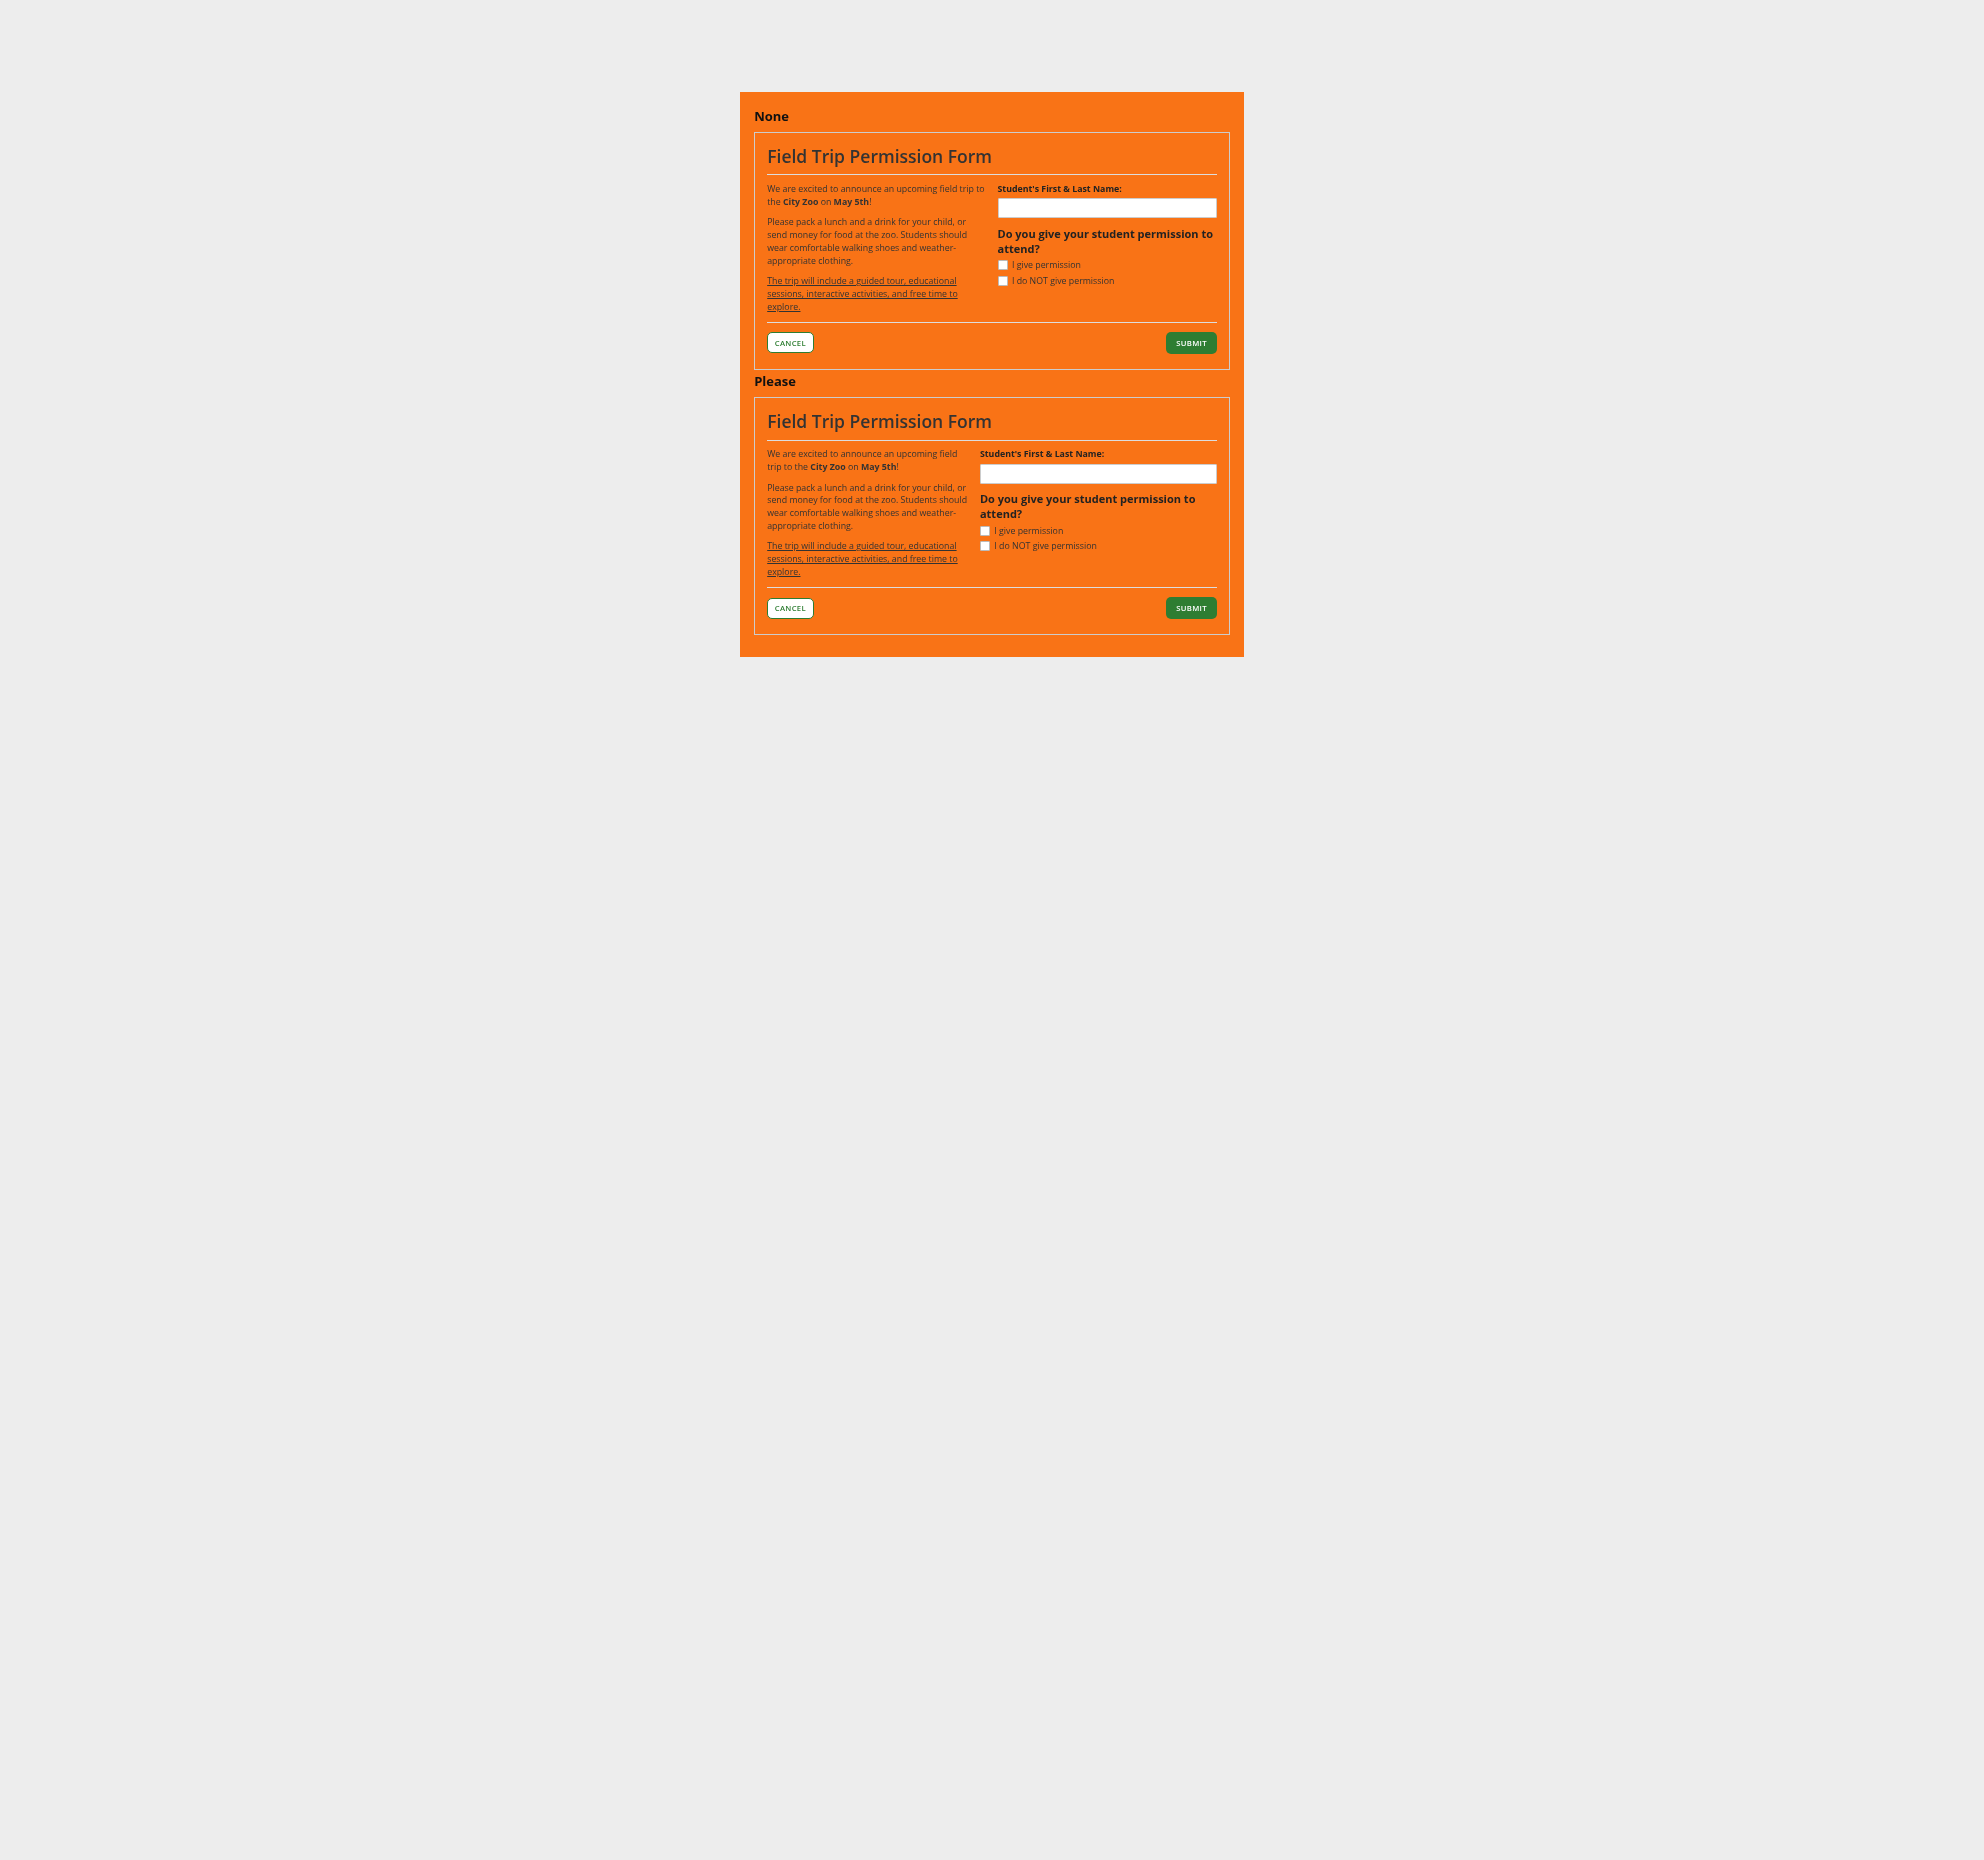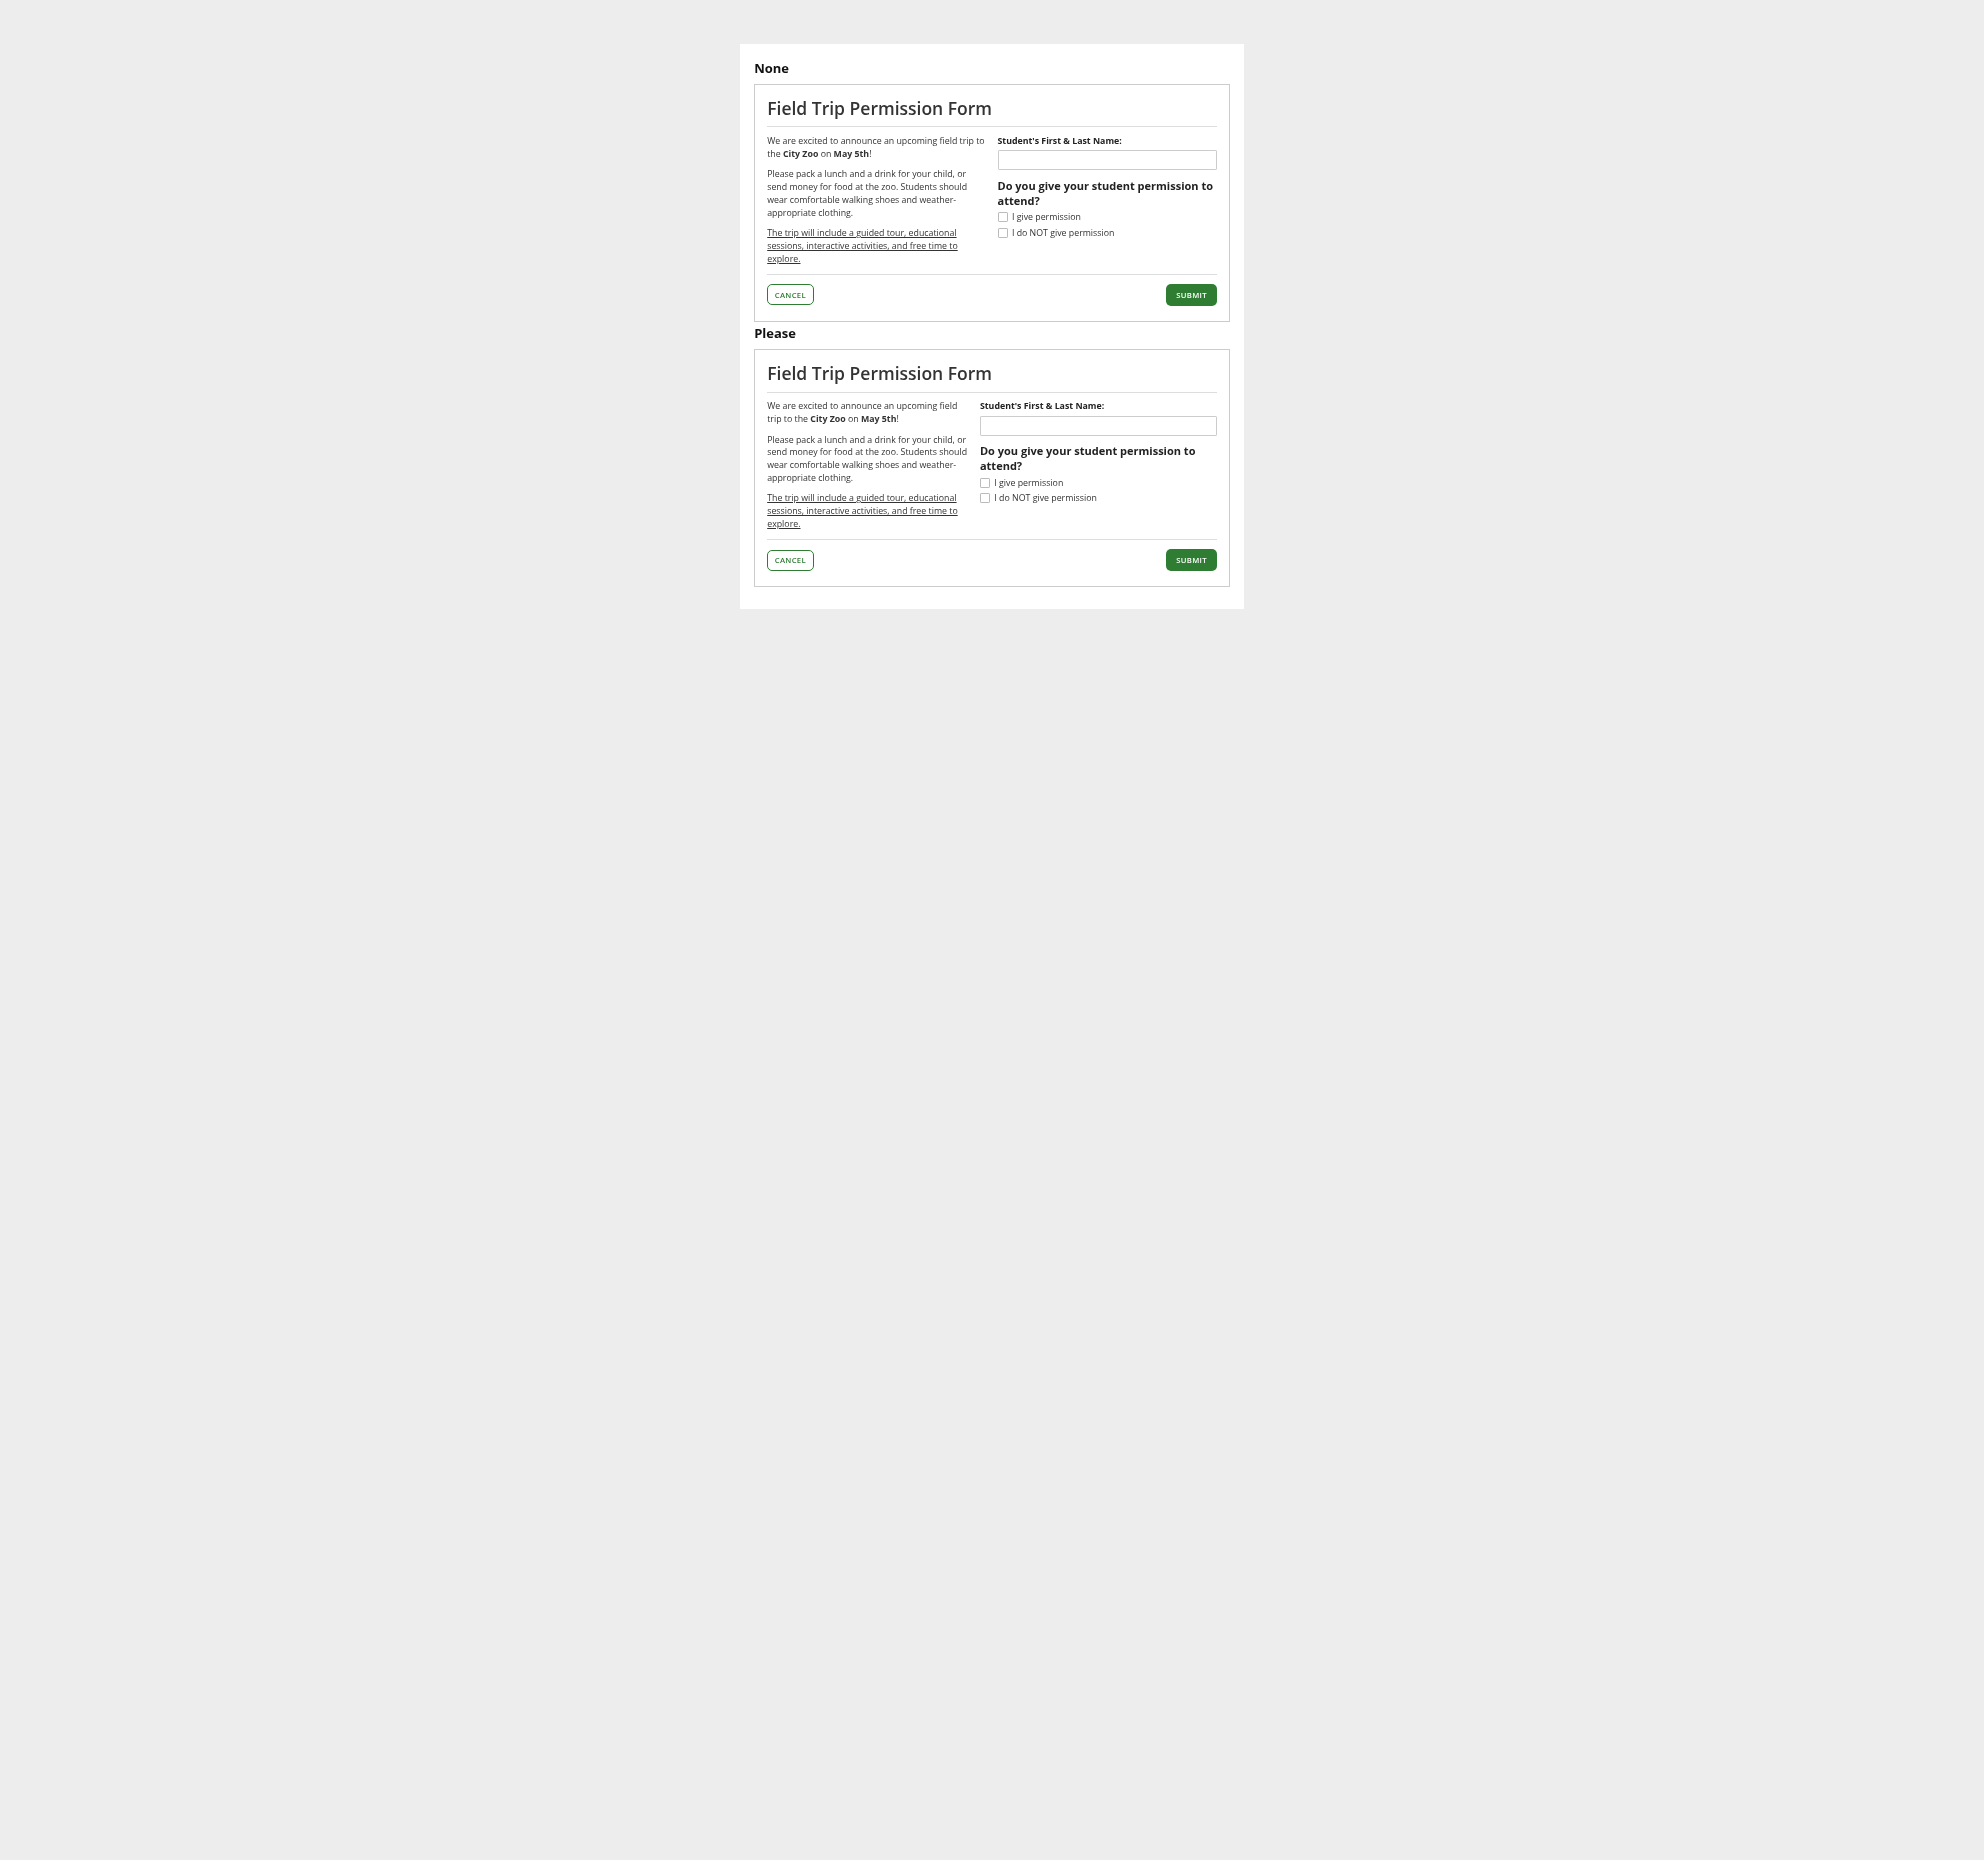--- a/index.html
+++ b/index.html
@@ -9,22 +9,23 @@
     font-family: "Open Sans", "Segoe UI", Arial, sans-serif;
     color: #333;
     font-size: 8.8px;
   }
   .page {
     max-width: 504px;
     margin: 0 auto;
     padding: 44px 0 66px;
   }
   .card {
-    background: #ffffff;
+    background: #f97316;
     padding: 13px 14.2px 22px;
+    margin-top: 48px;
   }
   .section-heading {
     font-size: 13px;
     font-weight: 700;
     color: #111;
     margin: 2.2px 0 6.6px;
   }
   .panel {
     border: 0.5px solid #ccc;
     padding: 10px 12px 15.3px;

